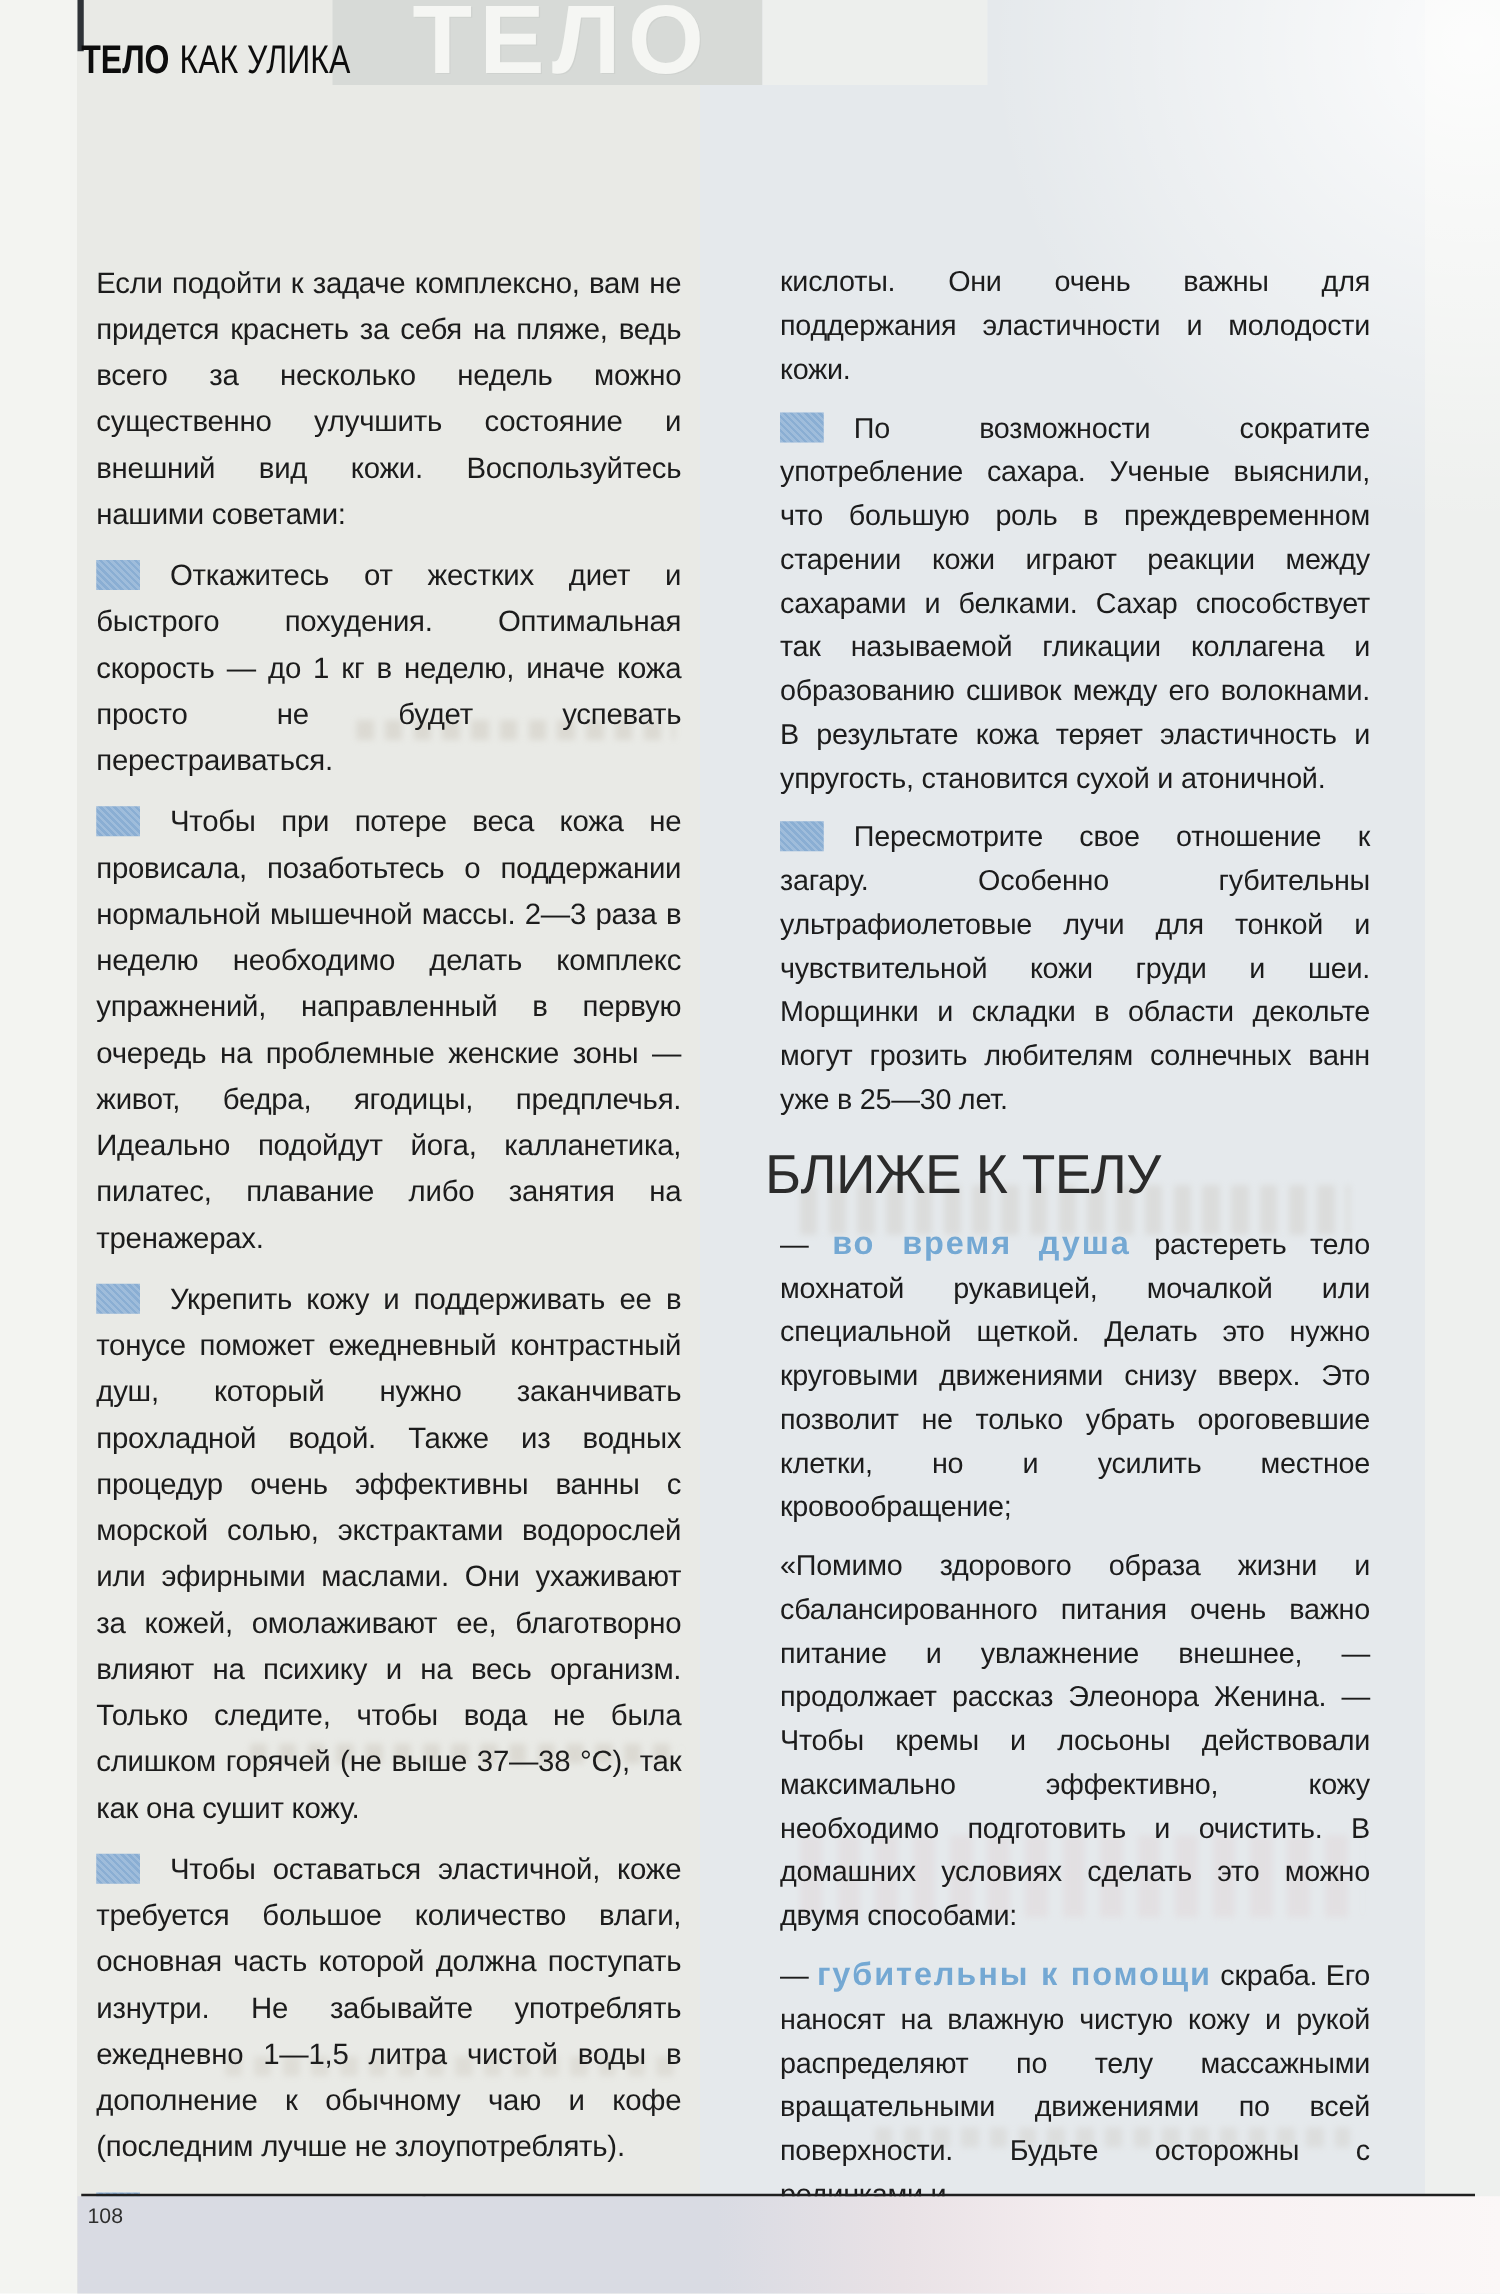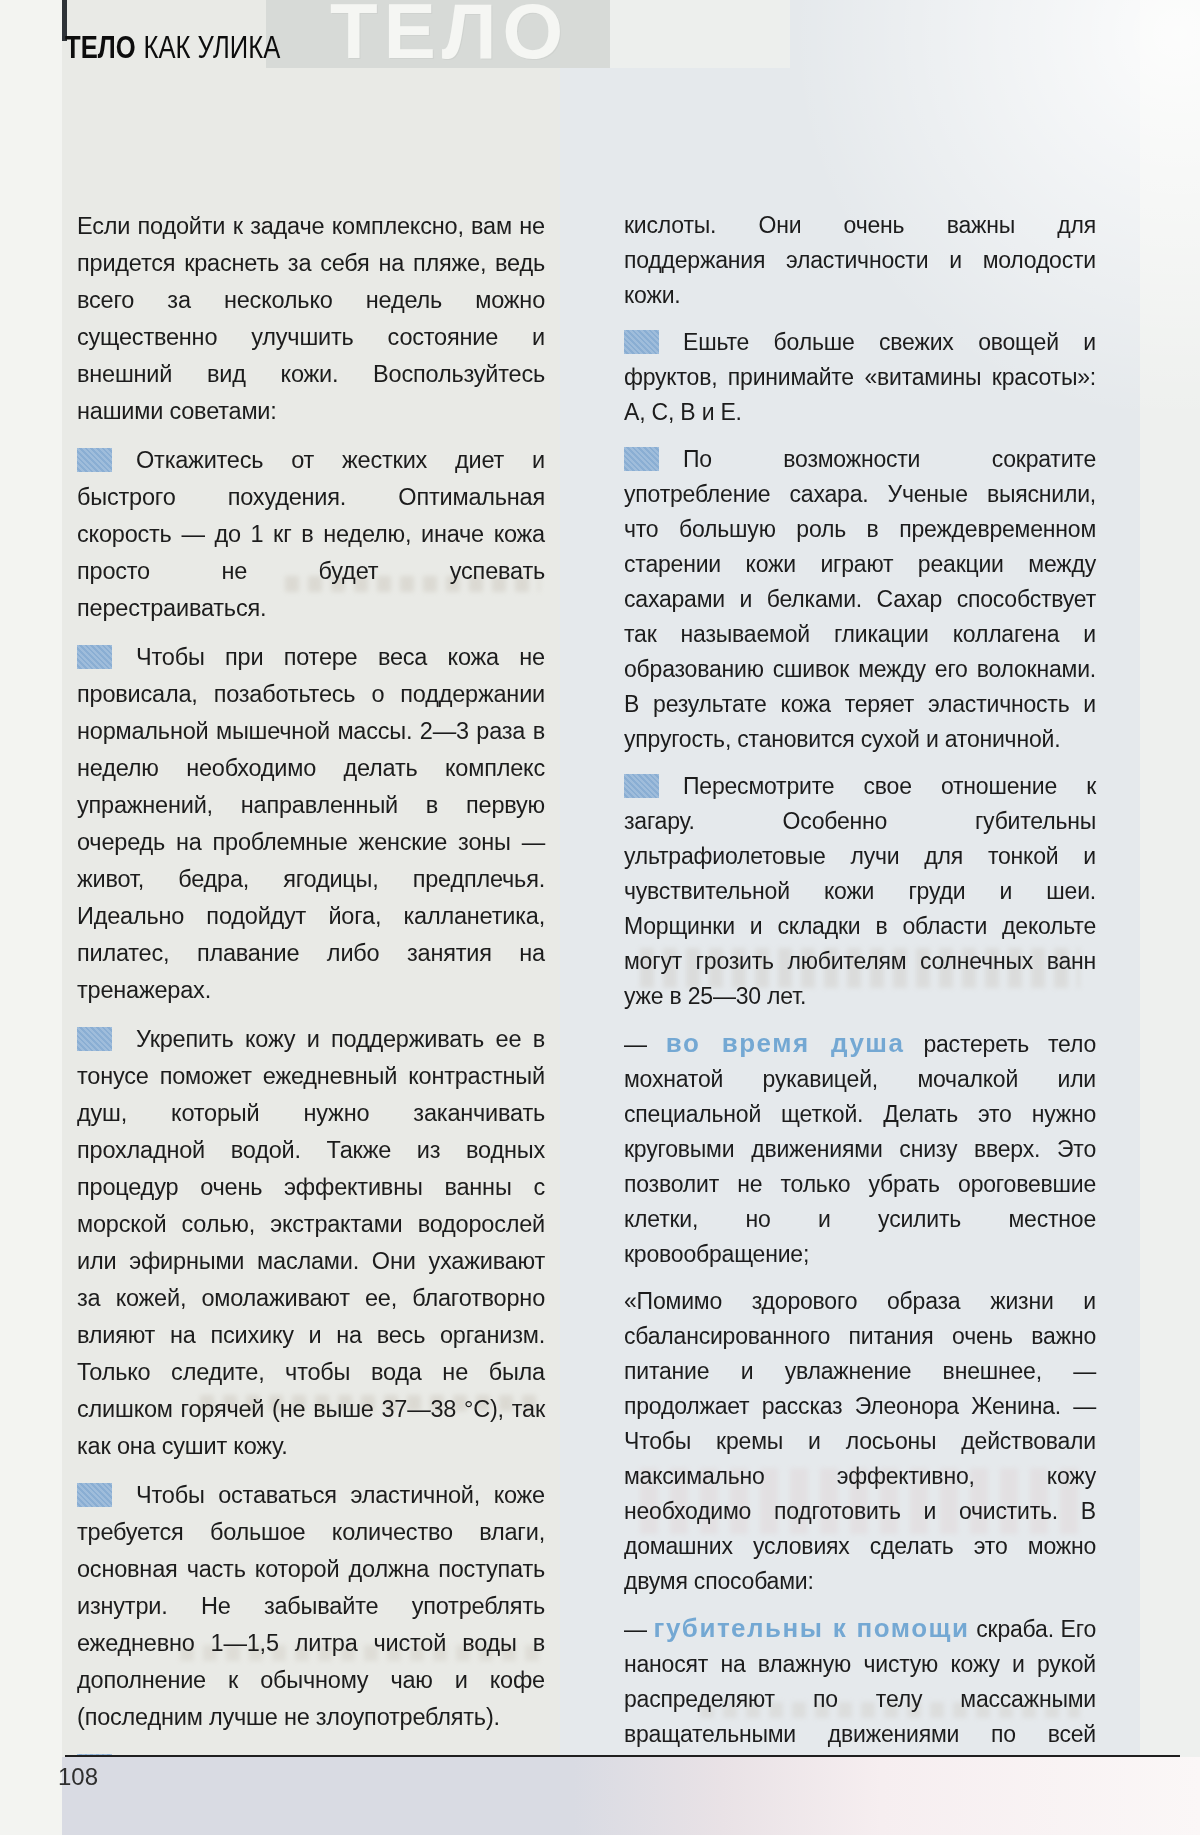--- a/index.html
+++ b/index.html
@@ -60,21 +60,21 @@
     font-size:26px;
     text-shadow:0 0 1px rgba(255,255,255,.35);
   }
 
   .footer-rule{position:absolute;left:65px;top:1755px;width:1115px;height:2px;background:#1f1f1f;}
   .footer-band{
     position:absolute;left:62px;top:1757px;width:1138px;height:78px;
     background:linear-gradient(90deg,#d9dbe3 0 45%, #e9e2e6 58%, #f6eef0 72%, #fbf7f7 100%);
   }
   .page-number{
-    position:absolute;left:58px;top:1763px;font-size:24px;color:#2e2e2e;
+    position:absolute;left:70px;top:1763px;font-size:17px;color:#2e2e2e;
   }
 
   .ghost{
     position:absolute;height:16px;opacity:.28;filter:blur(2.5px);pointer-events:none;
     background:repeating-linear-gradient(90deg,#b9b0a2 0 14px,transparent 14px 23px);
   }
   .g1{left:285px;top:576px;width:255px;}
   .g2{left:200px;top:1395px;width:345px;}
   .g3{left:640px;top:948px;width:440px;height:40px;opacity:.22;}
   .g4{left:640px;top:1468px;width:450px;height:66px;opacity:.18;background:
@@ -109,23 +109,23 @@
     <p class="body">Если подойти к задаче комплексно, вам не придется краснеть за себя на пляже, ведь всего за несколько недель можно существенно улучшить состояние и внешний вид кожи. Воспользуйтесь нашими советами:</p>
     <p class="body"><span class="bullet"></span><span>Откажитесь от жестких диет и быстрого похудения. Оптимальная скорость — до 1 кг в неделю, иначе кожа просто не будет успевать перестраиваться.</span></p>
     <p class="body"><span class="bullet"></span><span>Чтобы при потере веса кожа не провисала, позаботьтесь о поддержании нормальной мышечной массы. 2—3 раза в неделю необходимо делать комплекс упражнений, направленный в первую очередь на проблемные женские зоны — живот, бедра, ягодицы, предплечья. Идеально подойдут йога, калланетика, пилатес, плавание либо занятия на тренажерах.</span></p>
     <p class="body"><span class="bullet"></span><span>Укрепить кожу и поддерживать ее в тонусе поможет ежедневный контрастный душ, который нужно заканчивать прохладной водой. Также из водных процедур очень эффективны ванны с морской солью, экстрактами водорослей или эфирными маслами. Они ухаживают за кожей, омолаживают ее, благотворно влияют на психику и на весь организм. Только следите, чтобы вода не была слишком горячей (не выше 37—38 °С), так как она сушит кожу.</span></p>
     <p class="body"><span class="bullet"></span><span>Чтобы оставаться эластичной, коже требуется большое количество влаги, основная часть которой должна поступать изнутри. Не забывайте употреблять ежедневно 1—1,5 литра чистой воды в дополнение к обычному чаю и кофе (последним лучше не злоупотреблять).</span></p>
     <p class="body"><span class="bullet"></span><span>Следите, чтобы в пище присутствовали омега-7 ненасыщенные жирные</span></p>
   </div>
 
   <div class="col col-right">
     <p class="body">кислоты. Они очень важны для поддержания эластичности и молодости кожи.</p>
-    <p class="body"><span class="bullet"></span><span>Ешьте больше свежих овощей и фруктов, принимайте «витамины красоты»: А, С, В и Е.</span></p>
     <p class="body"><span class="bullet"></span><span>По возможности сократите употребление сахара. Ученые выяснили, что большую роль в преждевременном старении кожи играют реакции между сахарами и белками. Сахар способствует так называемой гликации коллагена и образованию сшивок между его волокнами. В результате кожа теряет эластичность и упругость, становится сухой и атоничной.</span></p>
     <p class="body"><span class="bullet"></span><span>Пересмотрите свое отношение к загару. Особенно губительны ультрафиолетовые лучи для тонкой и чувствительной кожи груди и шеи. Морщинки и складки в области декольте могут грозить любителям солнечных ванн уже в 25—30 лет.</span></p>
+    <h2 class="headline2">БЛИЖЕ К ТЕЛУ</h2>
     <p class="body"><span>— </span><span class="accent">во время душа</span><span> растереть тело мохнатой рукавицей, мочалкой или специальной щеткой. Делать это нужно круговыми движениями снизу вверх. Это позволит не только убрать ороговевшие клетки, но и усилить местное кровообращение;</span></p>
     <p class="body">«Помимо здорового образа жизни и сбалансированного питания очень важно питание и увлажнение внешнее, — продолжает рассказ Элеонора Женина. — Чтобы кремы и лосьоны действовали максимально эффективно, кожу необходимо подготовить и очистить. В домашних условиях сделать это можно двумя способами:</p>
     <p class="body"><span>— </span><span class="accent">губительны к помощи</span><span> скраба. Его наносят на влажную чистую кожу и рукой распределяют по телу массажными вращательными движениями по всей поверхности. Будьте осторожны с родинками и</span></p>
   </div>
 
   <div class="footer-band"></div>
   <div class="footer-rule"></div>
   <div class="page-number">108</div>
 
 </div>

